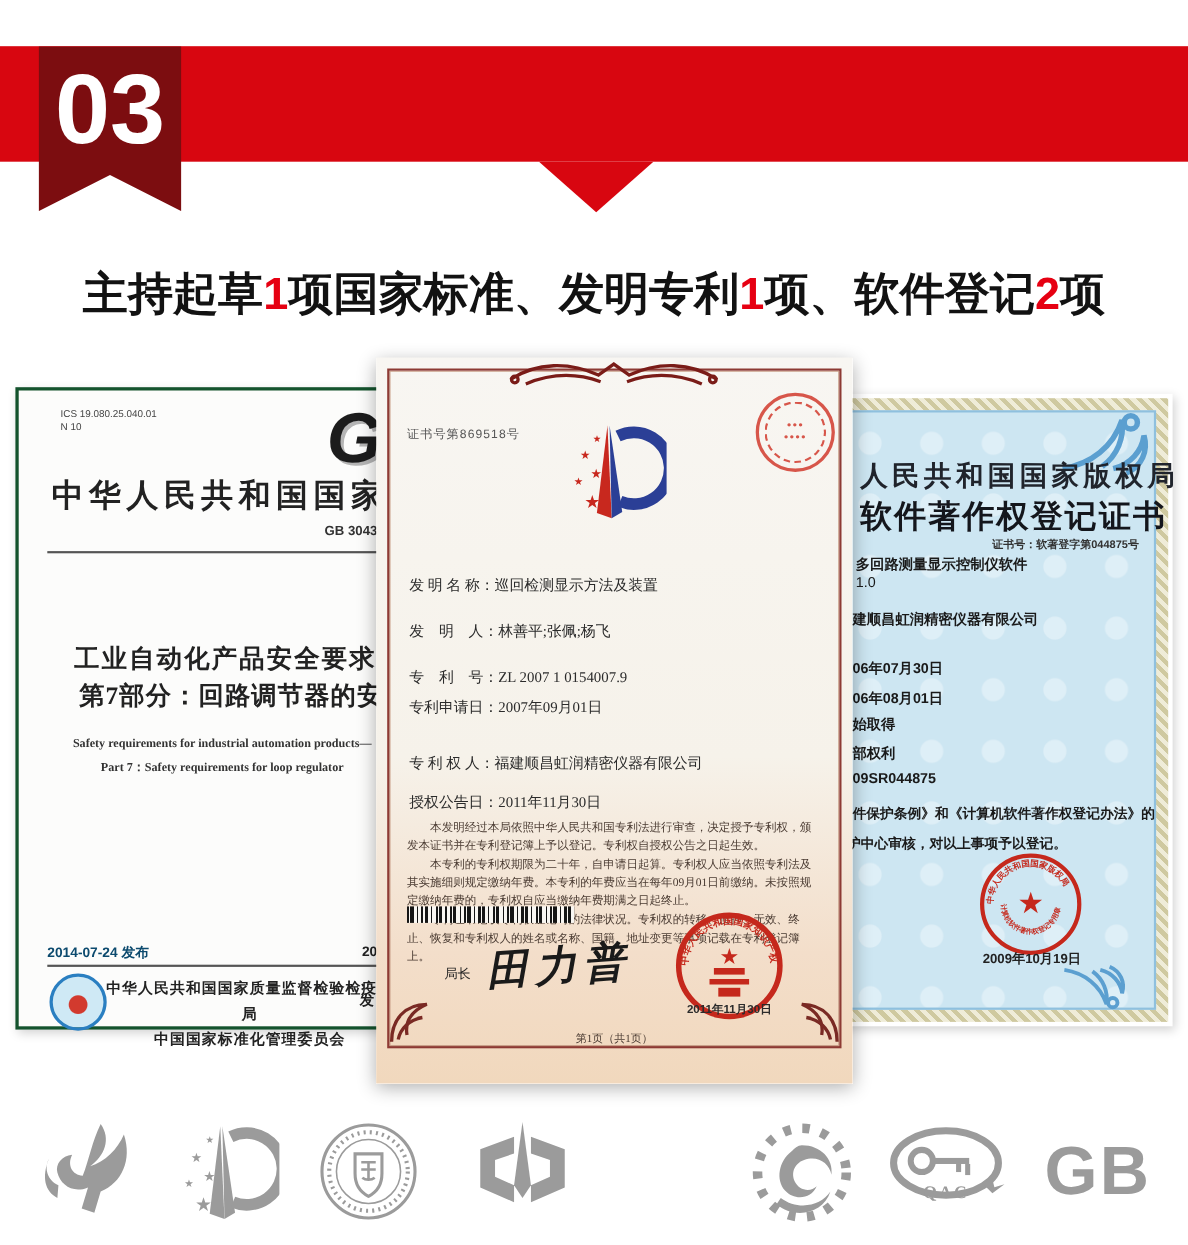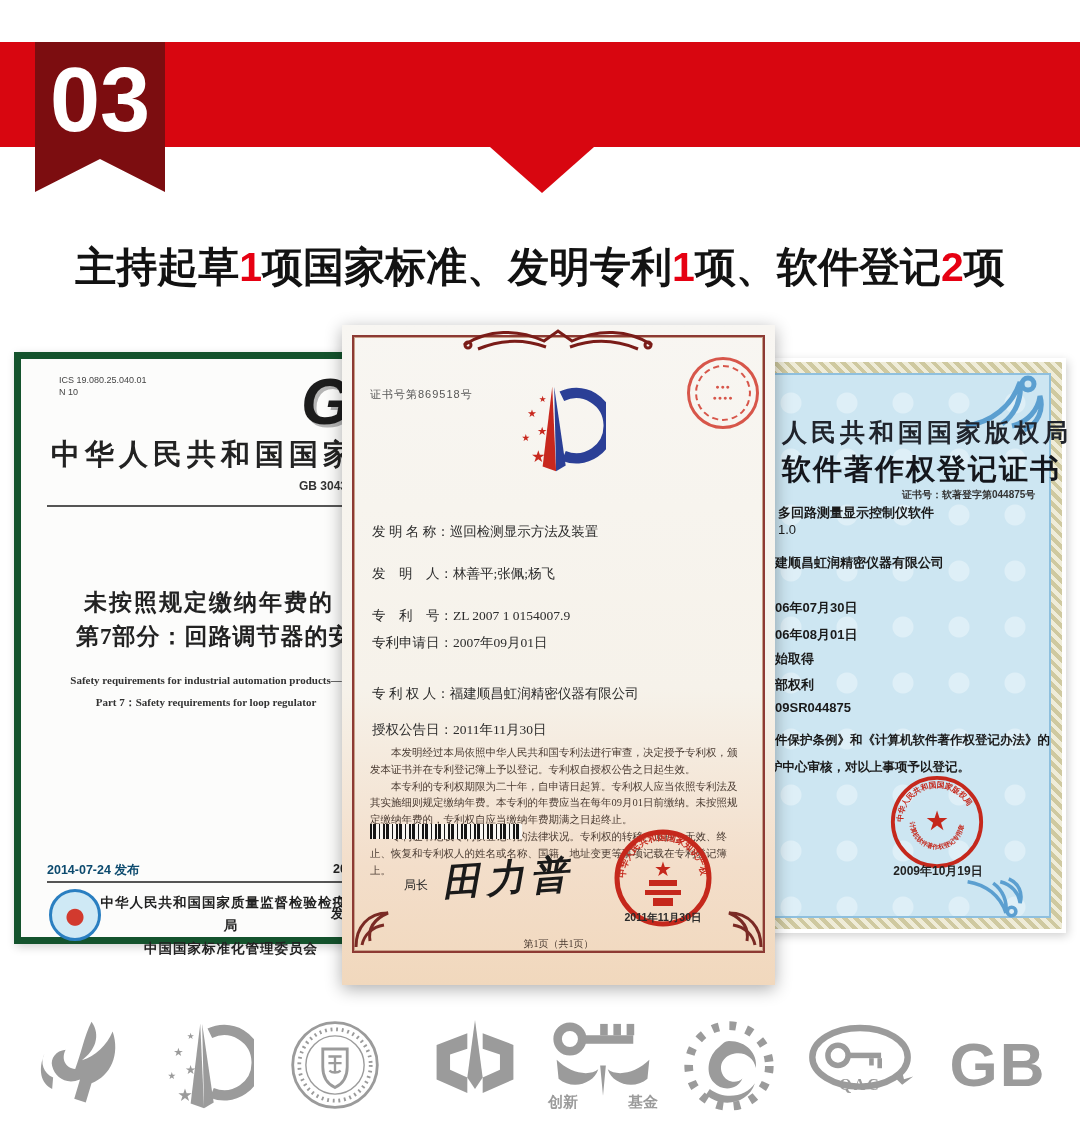--- a/index.html
+++ b/index.html
@@ -22,21 +22,21 @@
   .subtitle{position:absolute;left:0;top:240px;width:100%;text-align:center;
       font-size:41px;font-weight:bold;color:#121212;white-space:nowrap;}
   .subtitle .hl{color:#e60012;}
 
   
   .cert{position:absolute;}
   .t{position:absolute;white-space:nowrap;}
 
   
   #cert-std{left:14px;top:352px;width:356px;height:578px;background:#fcfcfb;
-      border:7px solid #14532d;box-shadow:2px 3px 9px rgba(0,0,0,.18);z-index:1;}
+      border:3px solid #14532d;box-shadow:2px 3px 9px rgba(0,0,0,.18);z-index:1;}
   #cert-std .ics{left:38px;top:16px;font-size:9px;color:#444;line-height:1.3;}
   #cert-std .gblogo{left:280px;top:6px;font-size:64px;font-weight:900;font-style:italic;
       color:#1c1c1c;text-shadow:3px 3px 0 #b5b5b5;letter-spacing:-4px;}
   #cert-std .stitle{left:30px;top:76px;font-size:29px;font-weight:bold;letter-spacing:5px;
       color:#222;font-family:"Liberation Serif",serif;}
   #cert-std .stdno{left:278px;top:120px;font-size:12px;font-weight:bold;color:#333;}
   #cert-std .rule1{left:26px;top:146px;width:332px;border-top:2px solid #555;}
   #cert-std .cn1{left:20px;top:228px;width:336px;text-align:center;font-size:23px;font-weight:bold;
       letter-spacing:2px;color:#222;font-family:"Liberation Serif",serif;}
   #cert-std .cn2{left:55px;top:262px;font-size:23px;font-weight:bold;letter-spacing:1px;color:#222;
@@ -144,21 +144,21 @@
 
   <div id="cert-std" class="cert">
     <div class="t ics">
       <div>ICS 19.080.25.040.01</div>
       <div>N 10</div>
     </div>
     <div class="t gblogo">GB</div>
     <div class="t stitle">中华人民共和国国家标准</div>
     <div class="t stdno">GB 3043</div>
     <div class="t rule1"></div>
-    <div class="t cn1">未按照规定缴纳年费的</div>
+    <div class="t cn1">工业自动化产品安全要求</div>
     <div class="t cn2">第7部分：回路调节器的安全要</div>
     <div class="t en">
       <div>Safety requirements for industrial automation products—</div>
       <div>Part 7：Safety requirements for loop regulator</div>
     </div>
     <div class="t idate">2014-07-24 发布</div>
     <div class="t mdate">2015</div>
     <div class="t rule2"></div>
     <div class="emblem t"></div>
     <div class="t issuer">
@@ -310,34 +310,20 @@
       <path d="M43,41 h14 M43,48 h14 M50,41 v18 M44,56 a8,6 0 0 0 12,0" stroke="#9b9b9b" stroke-width="2.5" fill="none"></path>
     </svg>
   </div>
   <div class="logo lg4">
     <svg width="96" height="96" viewBox="0 0 100 100" fill="#9b9b9b">
       <path d="M42,16 L10,28 L10,64 L42,78 L42,62 L24,54 L24,38 L42,32 Z"></path>
       <path d="M58,16 L90,28 L90,64 L58,78 L58,62 L76,54 L76,38 L58,32 Z"></path>
       <polygon points="50,2 58,62 50,74 42,62"></polygon>
     </svg>
   </div>
-  <div class="logo lg5">
-    <svg width="104" height="78" viewBox="0 0 110 82" fill="#9b9b9b">
-      <circle cx="20" cy="22" r="13" fill="none" stroke="#9b9b9b" stroke-width="9"></circle>
-      <rect x="31" y="18" width="56" height="9"></rect>
-      <rect x="52" y="6" width="8" height="12"></rect>
-        <rect x="66" y="6" width="8" height="12"></rect>
-        <rect x="80" y="6" width="8" height="12"></rect>
-      <path d="M6,44 C20,58 40,62 50,54 C45,70 22,76 8,64 Z"></path>
-      <path d="M104,44 C90,58 70,62 60,54 C65,70 88,76 102,64 Z"></path>
-      <path d="M52,50 L58,50 L55,82 Z"></path>
-    </svg>
-    <span class="fundlabel a">创新</span>
-    <span class="fundlabel b">基金</span>
-  </div>
   <div class="logo lg6">
     <svg width="96" height="96" viewBox="0 0 100 100">
       <circle cx="50" cy="50" r="42" fill="none" stroke="#9b9b9b" stroke-width="9" stroke-dasharray="7,11"></circle>
       <path d="M50,24 C68,24 80,37 78,52 C76,42 67,35 56,37 C45,39 39,48 43,58 C47,67 58,69 64,63 C59,75 43,77 34,67 C25,57 28,39 40,30 C43,27 46,24 50,24 Z" fill="#9b9b9b"></path>
       <path d="M30,74 C46,86 68,82 77,68 C70,90 42,94 26,80 Z" fill="#9b9b9b"></path>
     </svg>
   </div>
   <div class="logo lg7">
     <svg width="110" height="84" viewBox="0 0 120 90">
       <ellipse cx="60" cy="42" rx="52" ry="32" fill="none" stroke="#9b9b9b" stroke-width="7"></ellipse>

